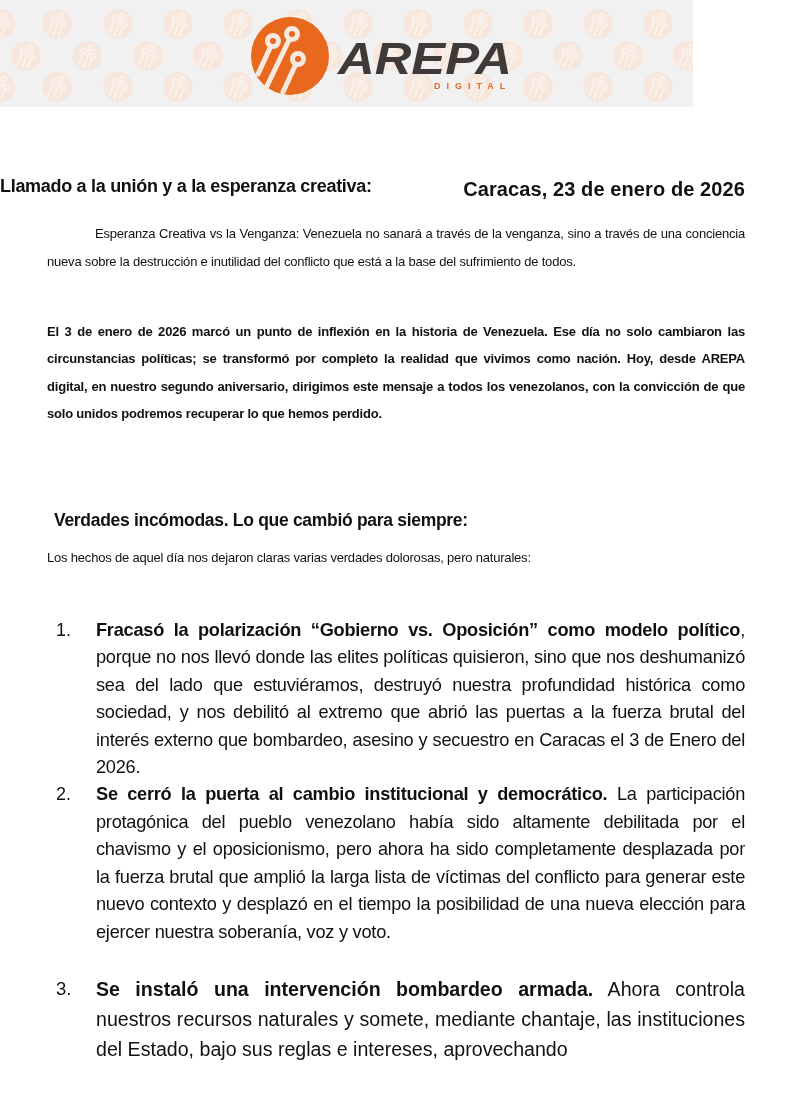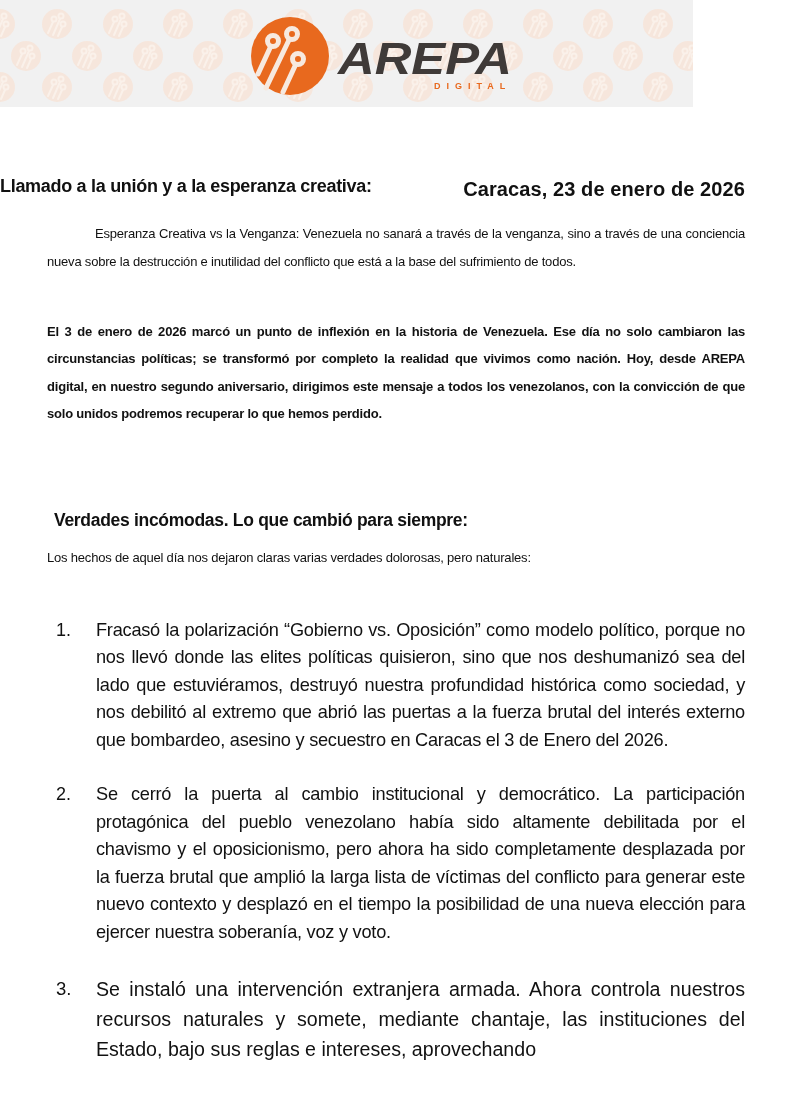--- a/index.html
+++ b/index.html
@@ -16,21 +16,21 @@
   .para { position: absolute; left: 47px; width: 698px; font-size: 13px; text-align: justify; letter-spacing: -0.2px; }
   .p1 { top: 220px; line-height: 28px; text-indent: 48px; }
   .p2 { top: 318px; line-height: 27.4px; font-weight: bold; }
   .section-heading { position: absolute; left: 54px; top: 502px; font-weight: bold; font-size: 17.5px; letter-spacing: -0.3px; margin-top: 8px; }
   .p3 { top: 544px; line-height: 27px; }
 
   .list { position: absolute; left: 0; width: 793px; }
   .li { position: absolute; left: 0; width: 793px; }
   .li .num { position: absolute; left: 56px; font-size: 18px; }
   .li .txt { position: absolute; left: 96px; width: 649px; font-size: 18.2px; text-align: justify; letter-spacing: -0.25px; }
-  .li .txt b { font-weight: normal; }
+  .li .txt b { font-weight: bold; }
   .li1 { top: 617px; }
   .li1 .num, .li1 .txt { line-height: 27.4px; }
   .li2 { top: 781px; }
   .li2 .num, .li2 .txt { line-height: 27.5px; }
   .li3 { top: 974px; }
   .li3 .num { line-height: 30px; font-size: 18.5px; }
   .li3 .txt { line-height: 30px; font-size: 19.6px; letter-spacing: 0px; }
 </style>
 </head>
 <body>
@@ -128,16 +128,16 @@
     <div class="li li1">
       <span class="num">1.</span>
       <div class="txt"><b>Fracasó la polarización “Gobierno vs. Oposición” como modelo político</b><span>, porque no nos llevó donde las elites políticas quisieron, sino que nos deshumanizó sea del lado que estuviéramos, destruyó nuestra profundidad histórica como sociedad, y nos debilitó al extremo que abrió las puertas a la fuerza brutal del interés externo que bombardeo, asesino y secuestro en Caracas el 3 de Enero del 2026.</span></div>
     </div>
     <div class="li li2">
       <span class="num">2.</span>
       <div class="txt"><b>Se cerró la puerta al cambio institucional y democrático.</b><span> La participación protagónica del pueblo venezolano había sido altamente debilitada por el chavismo y el oposicionismo, pero ahora ha sido completamente desplazada por la fuerza brutal que amplió la larga lista de víctimas del conflicto para generar este nuevo contexto y desplazó en el tiempo la posibilidad de una nueva elección para ejercer nuestra soberanía, voz y voto.</span></div>
     </div>
     <div class="li li3">
       <span class="num">3.</span>
-      <div class="txt"><b>Se instaló una intervención extranjera armada.</b><span> Ahora controla nuestros recursos naturales y somete, mediante chantaje, las instituciones del Estado, bajo sus reglas e intereses, aprovechando</span></div>
+      <div class="txt"><b>Se instaló una intervención bombardeo armada.</b><span> Ahora controla nuestros recursos naturales y somete, mediante chantaje, las instituciones del Estado, bajo sus reglas e intereses, aprovechando</span></div>
     </div>
   </div>
 </div>
 
 </body></html>

